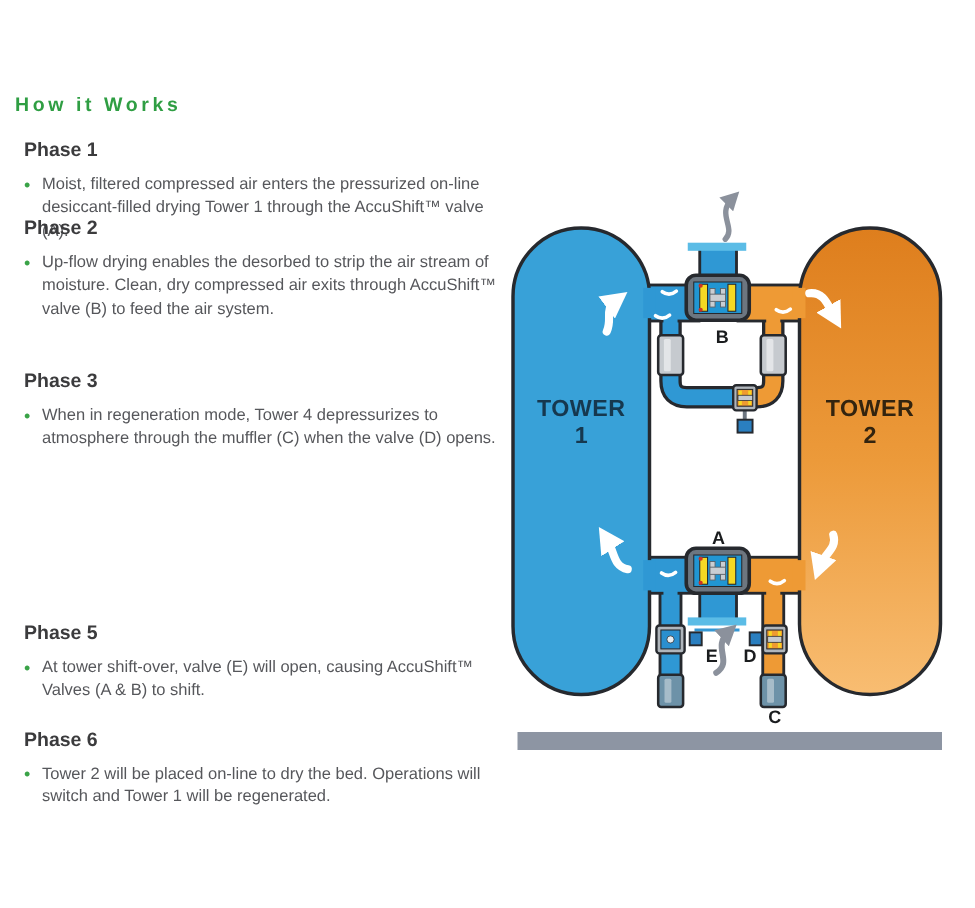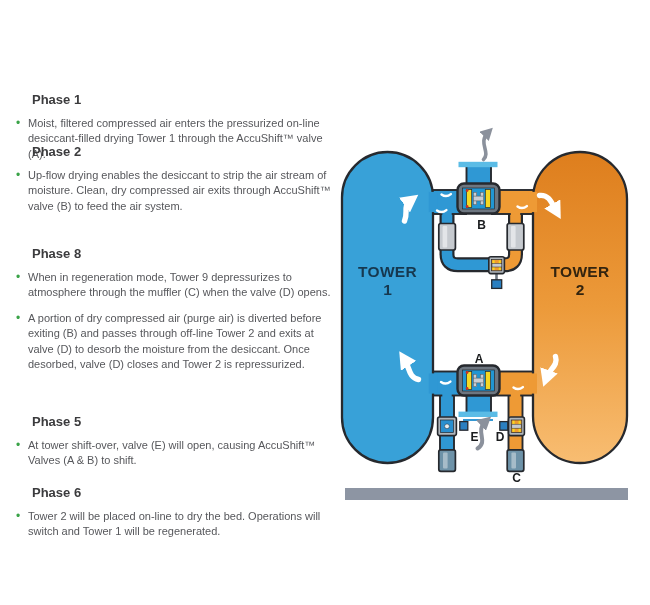--- a/index.html
+++ b/index.html
@@ -1,56 +1,54 @@
 <!DOCTYPE html>
 <html><head>
 <meta charset="utf-8">
 <style>
   html,body{margin:0;padding:0;background:#fff;}
   .stage{position:relative;width:650px;height:605px;background:#ffffff;overflow:hidden;
          font-family:"Liberation Sans",sans-serif;}
   .title{position:absolute;left:10px;top:62px;margin:0;font-size:13px;font-weight:bold;
          letter-spacing:2.4px;color:#2f9e43;}
   .phase{position:absolute;left:16px;width:318px;}
-  .phase h3{margin:0 0 9px 16px;font-size:13px;line-height:15px;font-weight:bold;color:#3b3b3d;}
+  .phase h3{margin:0 0 9px 0;font-size:13px;line-height:15px;font-weight:bold;color:#3b3b3d;}
   .phase ul{margin:0;padding:0;list-style:none;}
   .phase li{position:relative;padding-left:12px;font-size:11px;line-height:15.4px;color:#56575b;}
   .phase li::before{content:"\2022";position:absolute;left:0;top:0;color:#3aa348;font-size:12px;}
   .p1{top:92px}.p2{top:144px}.p3{top:246px}.p4{top:311px}.p5{top:414px}.p6{top:485px}
   svg{position:absolute;left:0;top:0;}
   svg text{font-family:"Liberation Sans",sans-serif;font-weight:bold;}
 </style>
 </head>
 <body>
 
 <div class="stage">
 
+  <h2 class="title">How it Works</h2>
 
   <section class="phase p1">
     <h3>Phase 1</h3>
     <ul>
         <li>Moist, filtered compressed air enters the pressurized on-line desiccant-filled drying Tower 1 through the AccuShift™ valve (A).</li>
       </ul>
   </section>
   <section class="phase p2">
     <h3>Phase 2</h3>
     <ul>
-        <li>Up-flow drying enables the desiccant to strip the air stream of moisture. Clean, dry compressed air exits through AccuShift™ valve (B) to feed the air system.</li>
+        <li>Up-flow drying enables the desorbed to strip the air stream of moisture. Clean, dry compressed air exits through AccuShift™ valve (B) to feed the air system.</li>
       </ul>
   </section>
   <section class="phase p3">
-    <h3>Phase 8</h3>
-    <ul>
-        <li>When in regeneration mode, Tower 9 depressurizes to atmosphere through the muffler (C) when the valve (D) opens.</li>
+    <h3>Phase 3</h3>
+    <ul>
+        <li>When in regeneration mode, Tower 4 depressurizes to atmosphere through the muffler (C) when the valve (D) opens.</li>
       </ul>
   </section>
   <section class="phase p4">
-    <ul>
-        <li>A portion of dry compressed air (purge air) is diverted before exiting (B) and passes through off-line Tower 2 and exits at valve (D) to desorb the moisture from the desiccant. Once desorbed, valve (D) closes and Tower 2 is repressurized.</li>
-      </ul>
   </section>
   <section class="phase p5">
     <h3>Phase 5</h3>
     <ul>
         <li>At tower shift-over, valve (E) will open, causing AccuShift™ Valves (A &amp; B) to shift.</li>
       </ul>
   </section>
   <section class="phase p6">
     <h3>Phase 6</h3>
     <ul>

